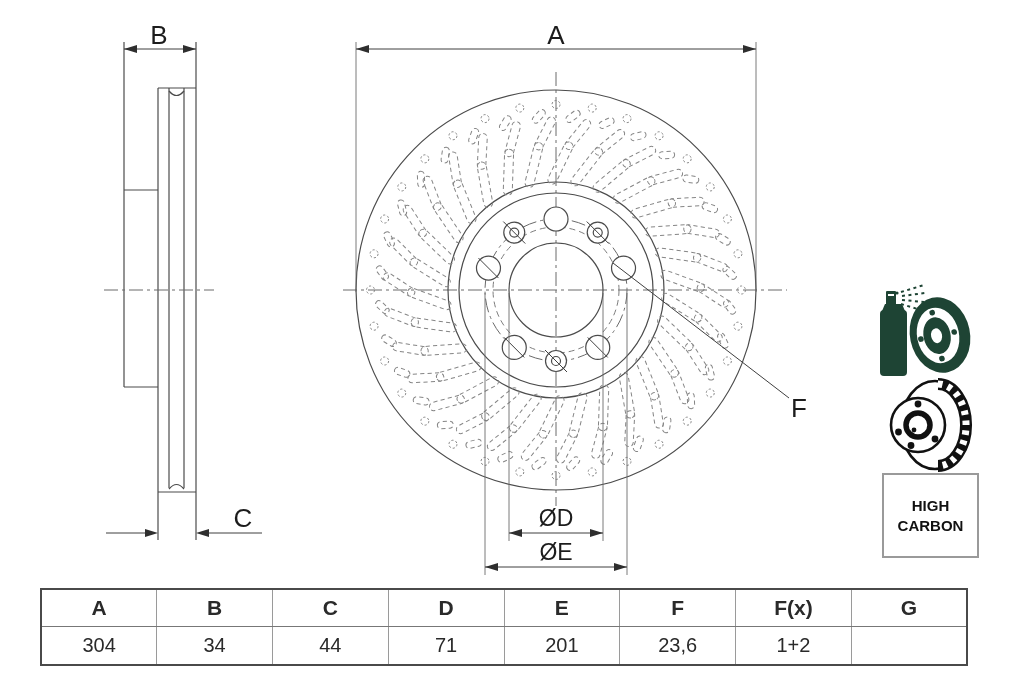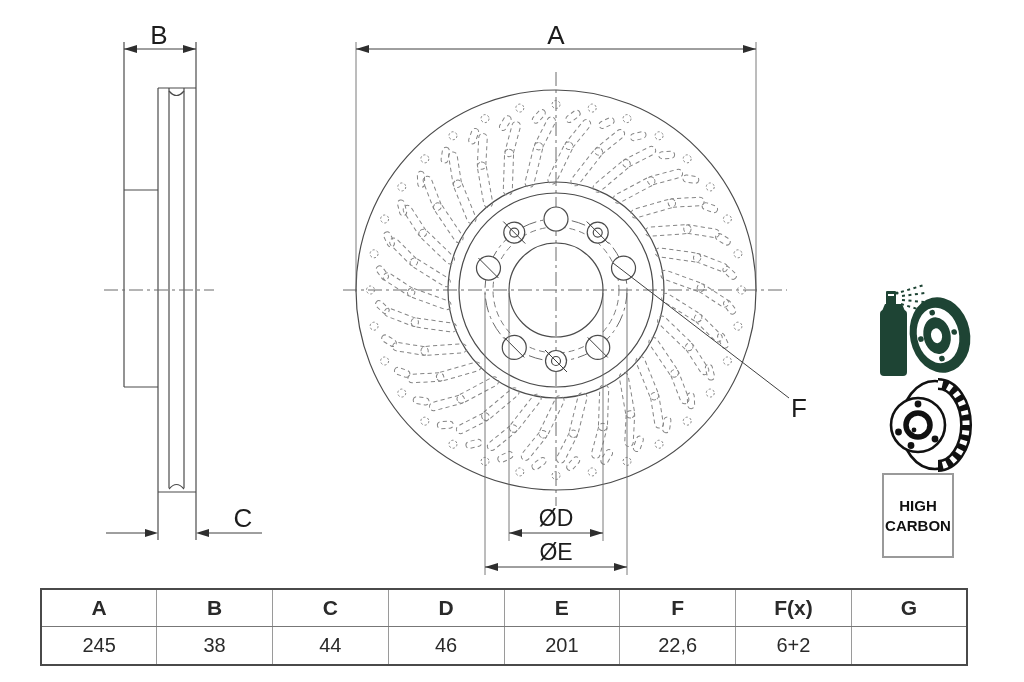--- a/index.html
+++ b/index.html
@@ -16,21 +16,21 @@
   .lnthin{stroke:#6b6b6b;stroke-width:0.9;fill:none;}
   .cl   {stroke:#6a6a6a;stroke-width:1;fill:none;stroke-dasharray:14 4 3 4;}
   .dashc{stroke:#7d7d7d;stroke-width:1;fill:none;stroke-dasharray:6 4;}
   .slot {stroke:#858585;stroke-width:1;fill:none;stroke-dasharray:4.2 3.2;}
   .slot-dot{stroke:#858585;stroke-width:1;fill:none;stroke-dasharray:2.2 2;}
   .dim  {stroke:#3f3f3f;stroke-width:1;fill:none;}
   .arr  {fill:#2e2e2e;stroke:none;}
   .holefill{fill:#ffffff;}
 
   #high-carbon-box{
-    position:absolute;left:882px;top:473px;width:72px;height:85px;
+    position:absolute;left:882px;top:473px;width:97px;height:85px;
     border:2px solid #9a9a9a;box-sizing:border-box;
     display:flex;align-items:center;justify-content:center;text-align:center;
     font-weight:bold;font-size:15px;line-height:1.3;color:#111;
   }
   #spec-table{
     position:absolute;left:40px;top:588px;width:928px;
     border-collapse:collapse;table-layout:fixed;
     border:2px solid #4a4a4a;
   }
   #spec-table th,#spec-table td{
@@ -334,24 +334,24 @@
       <th>A</th>
       <th>B</th>
       <th>C</th>
       <th>D</th>
       <th>E</th>
       <th>F</th>
       <th>F(x)</th>
       <th>G</th>
     </tr>
     <tr>
-      <td>245</td>
-      <td>38</td>
+      <td>304</td>
+      <td>34</td>
       <td>44</td>
-      <td>46</td>
+      <td>71</td>
       <td>201</td>
-      <td>22,6</td>
-      <td>6+2</td>
+      <td>23,6</td>
+      <td>1+2</td>
       <td></td>
     </tr>
   </tbody>
     </table>
 </div>
 
 </body></html>

